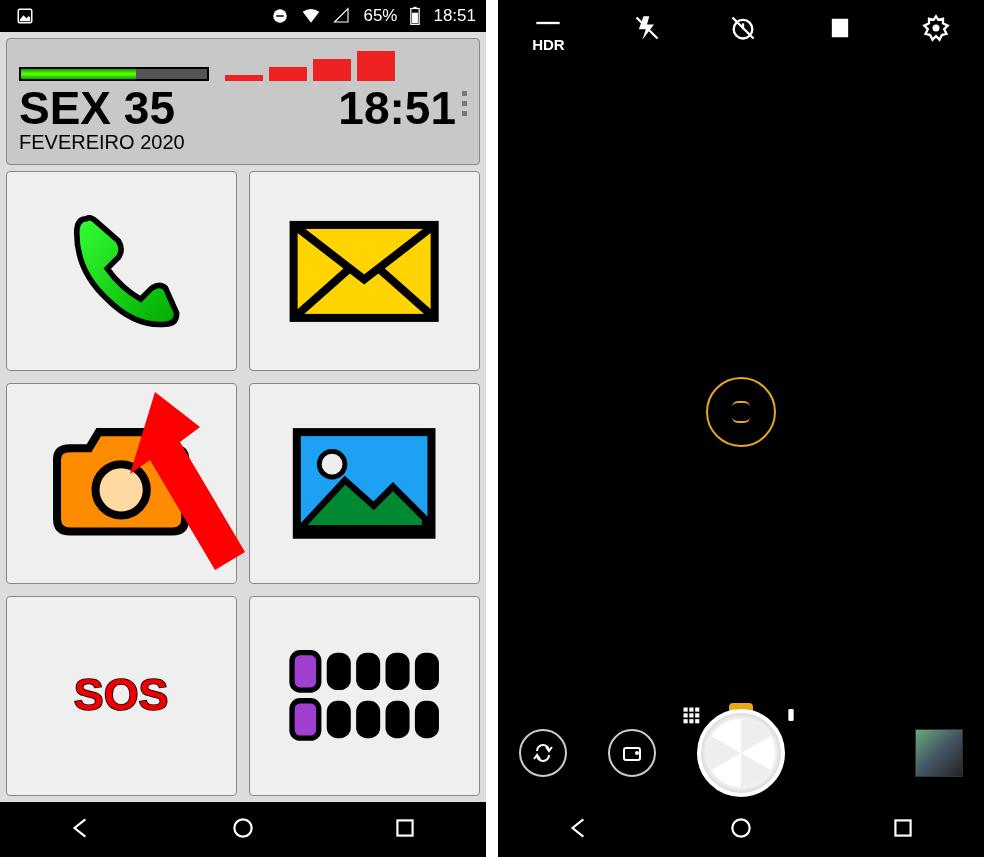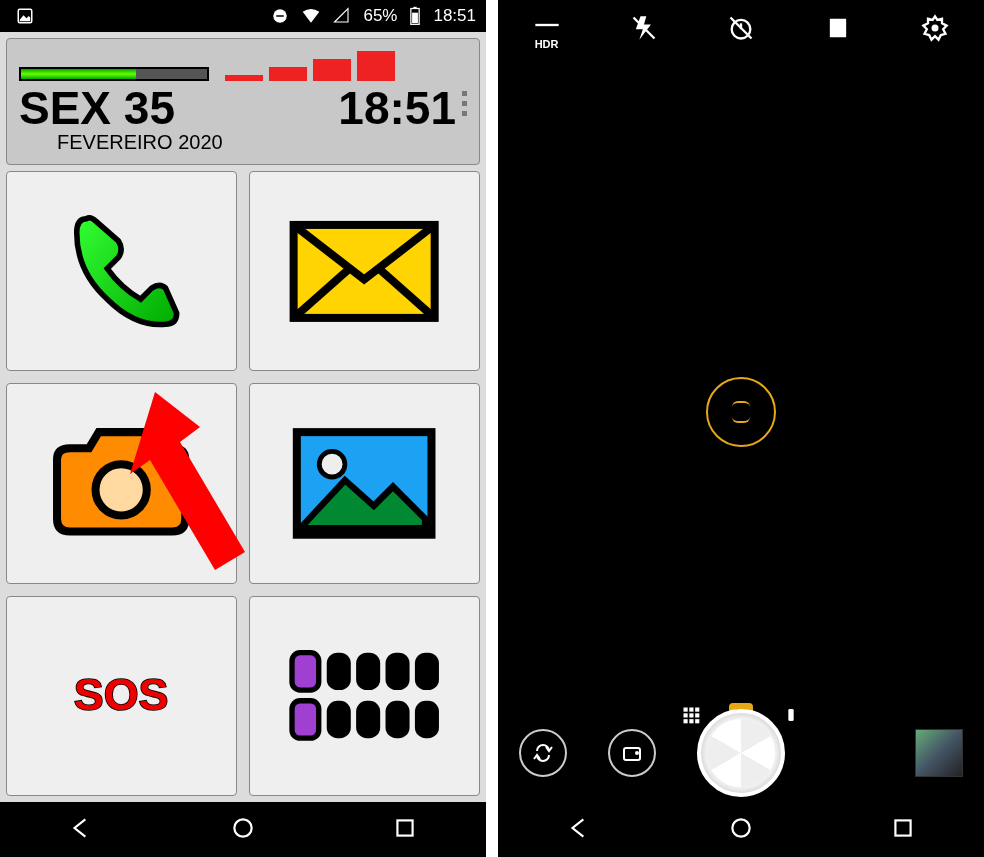--- a/index.html
+++ b/index.html
@@ -76,21 +76,21 @@
   .sig div { width: 38px; background:#e22; }
   .sig div:nth-child(1){height:6px;}
   .sig div:nth-child(2){height:14px;}
   .sig div:nth-child(3){height:22px;}
   .sig div:nth-child(4){height:30px;}
 
   .date-row {
     display:flex; align-items:flex-start; margin-top: 4px;
   }
   .date-left .day { font-size: 46px; font-weight: bold; line-height:1; }
-  .date-left .month { font-size: 20px; margin-left: 38px; }
+  .date-left .month { font-size: 20px; }
   .date-time { margin-left:auto; font-size:46px; font-weight:bold; line-height:1;}
   .dots { margin-left:6px; display:flex; flex-direction:column; gap:5px; padding-top:6px;}
   .dots span { width:5px; height:5px; background:#777; display:block; }
 
   
   .grid {
     flex:1;
     display:grid;
     grid-template-columns: 1fr 1fr;
     grid-template-rows: 1fr 1fr 1fr;
@@ -130,21 +130,21 @@
   
   .cam-top {
     position:absolute;
     top:0; left:0; right:0;
     height:60px;
     display:flex;
     justify-content:space-around;
     align-items:center;
   }
   .cam-top svg { width:28px; height:28px; }
-  .hdr-label { color:#fff; font-size:11px; font-weight:bold; display:flex; flex-direction:column; align-items:center; line-height:1;}
+  .hdr-label { color:#fff; font-size:15px; font-weight:bold; display:flex; flex-direction:column; align-items:center; line-height:1;}
 
   .focus-ring {
     position:absolute;
     top: 412px; left: 50%;
     transform: translate(-50%,-50%);
     width: 70px; height:70px;
     border:2px solid #e6a817;
     border-radius:50%;
     display:flex; align-items:center; justify-content:center;
   }

